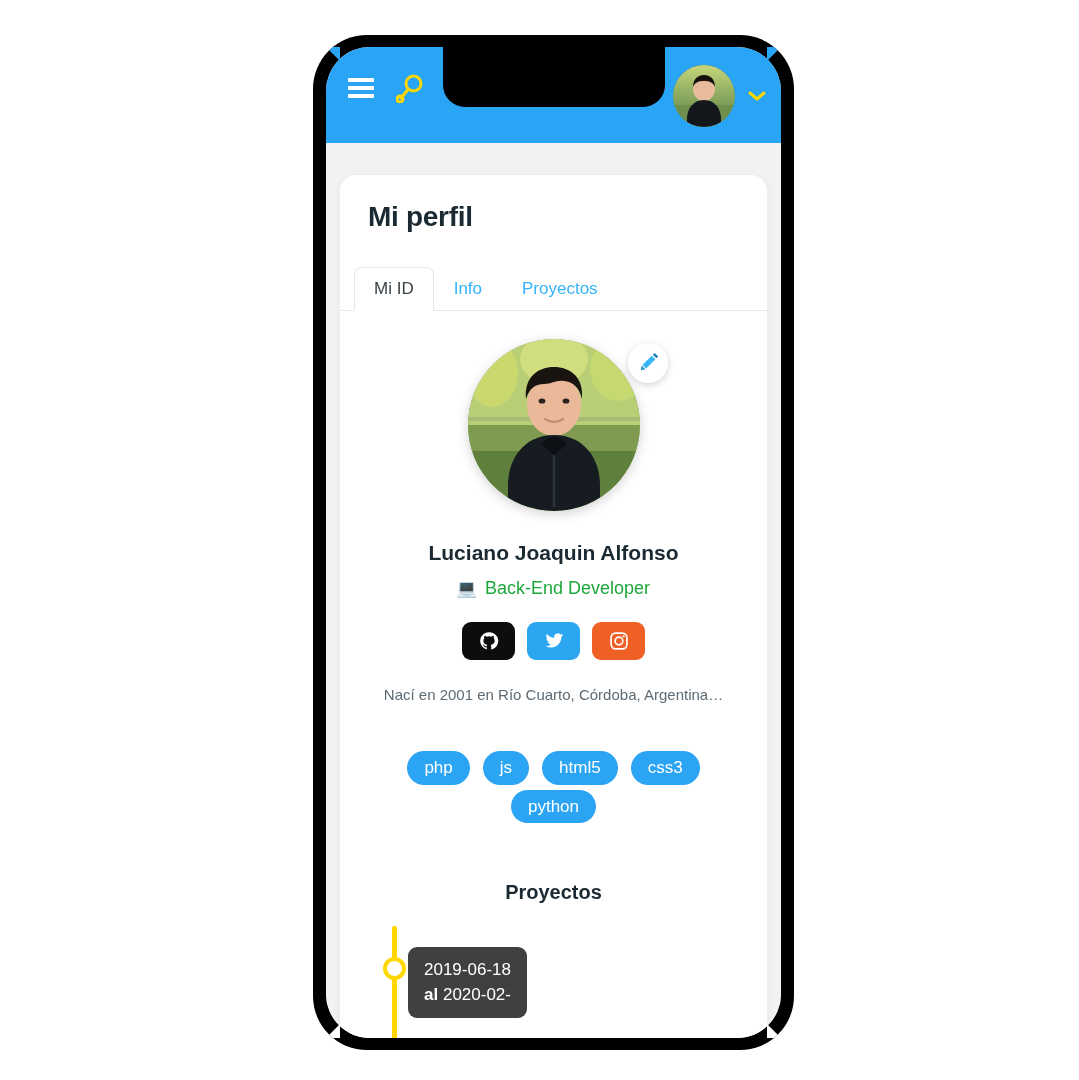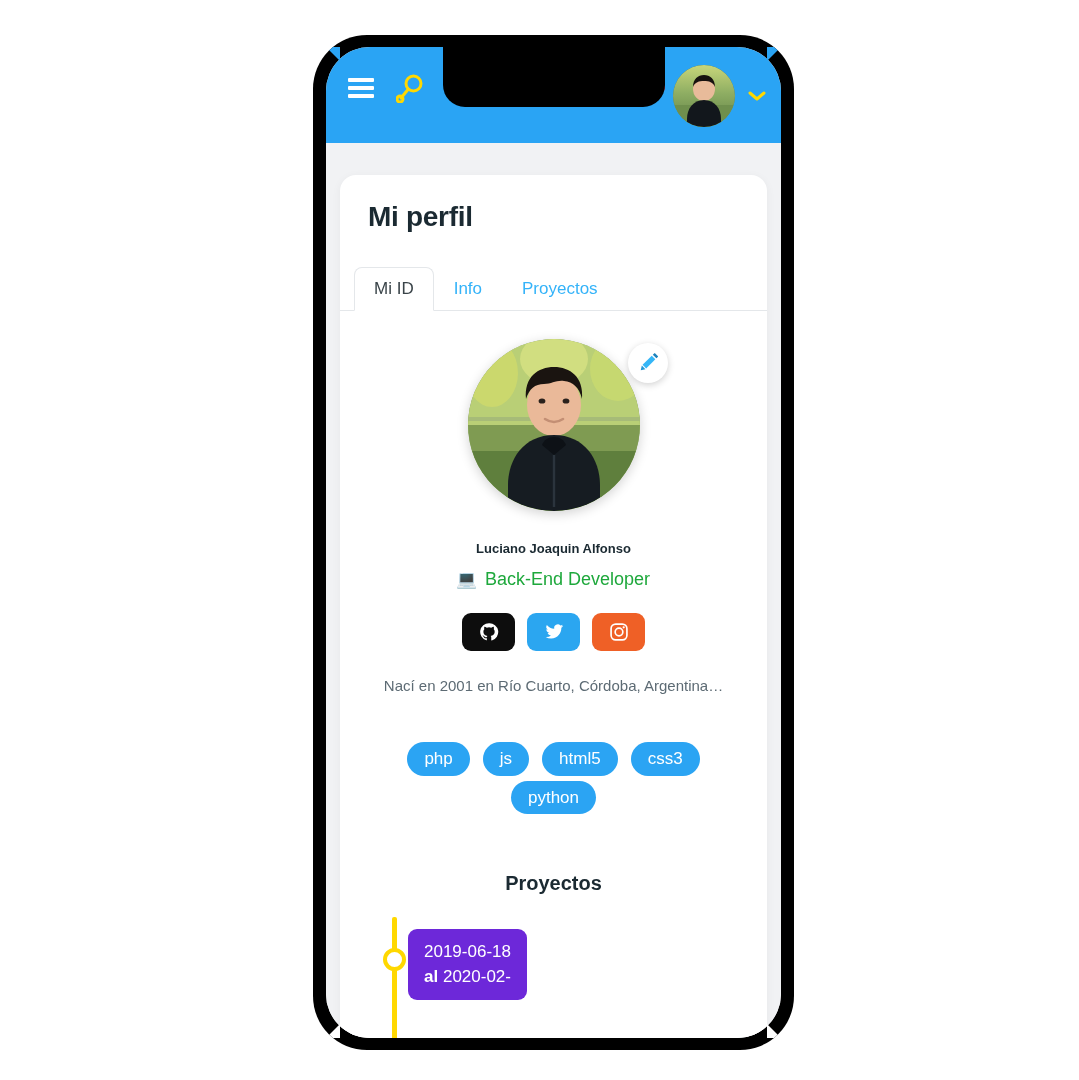--- a/index.html
+++ b/index.html
@@ -245,21 +245,21 @@
     border-radius: 50%;
     box-shadow: 0 2px 7px rgba(0,0,0,.18);
     display: flex;
     align-items: center;
     justify-content: center;
     cursor: pointer;
   }
 
   .person-name {
     margin-top: 30px;
-    font-size: 13px;
+    font-size: 21px;
     font-weight: bold;
     color: #1b2a32;
   }
 
   .person-role {
     margin-top: 13px;
     font-size: 18px;
     color: #1ea83c;
     display: flex;
     align-items: center;
@@ -344,27 +344,27 @@
     top: 31px;
     width: 23px;
     height: 23px;
     border-radius: 50%;
     border: 4px solid #ffd800;
     background: #ffffff;
   }
 
   .date-badge {
     display: inline-block;
-    background: #6d28d9;
+    background: #404040;
     color: #ffffff;
     font-size: 17px;
     line-height: 1.45;
     padding: 11px 16px;
     border-radius: 9px;
-    margin-top: 12px;
+    margin-top: 21px;
   }
   .date-badge b { font-weight: bold; }
 </style>
 </head>
 <body>
 
 <div id="stage">
 
   <div class="device">
 

